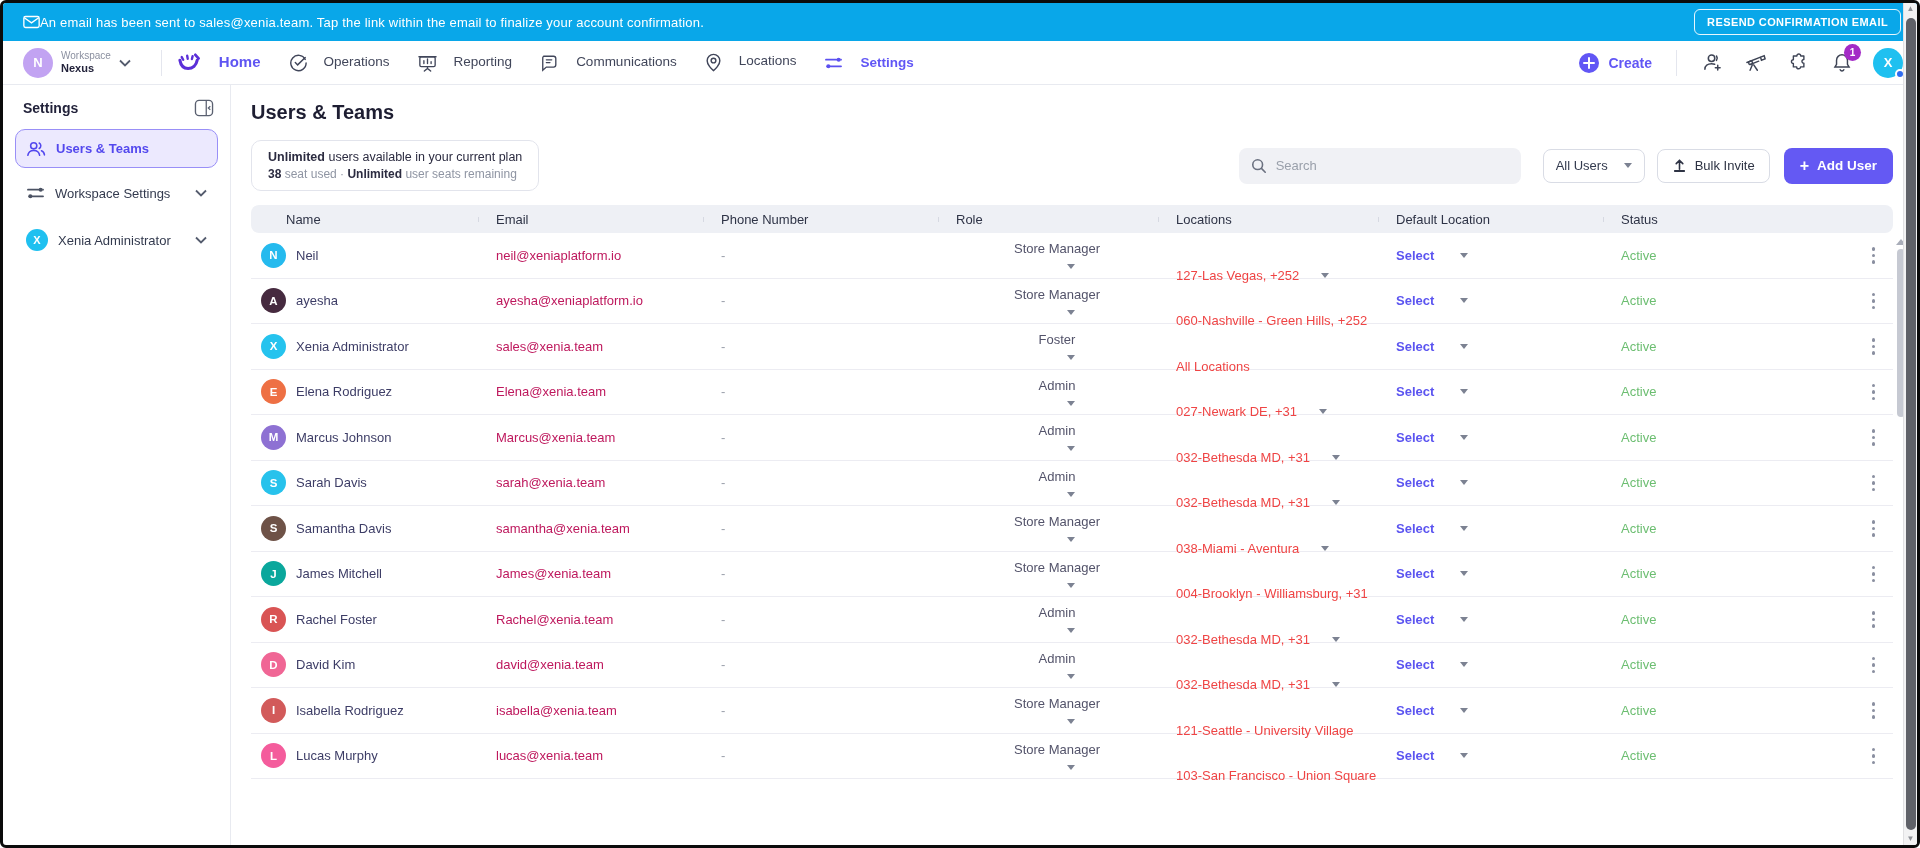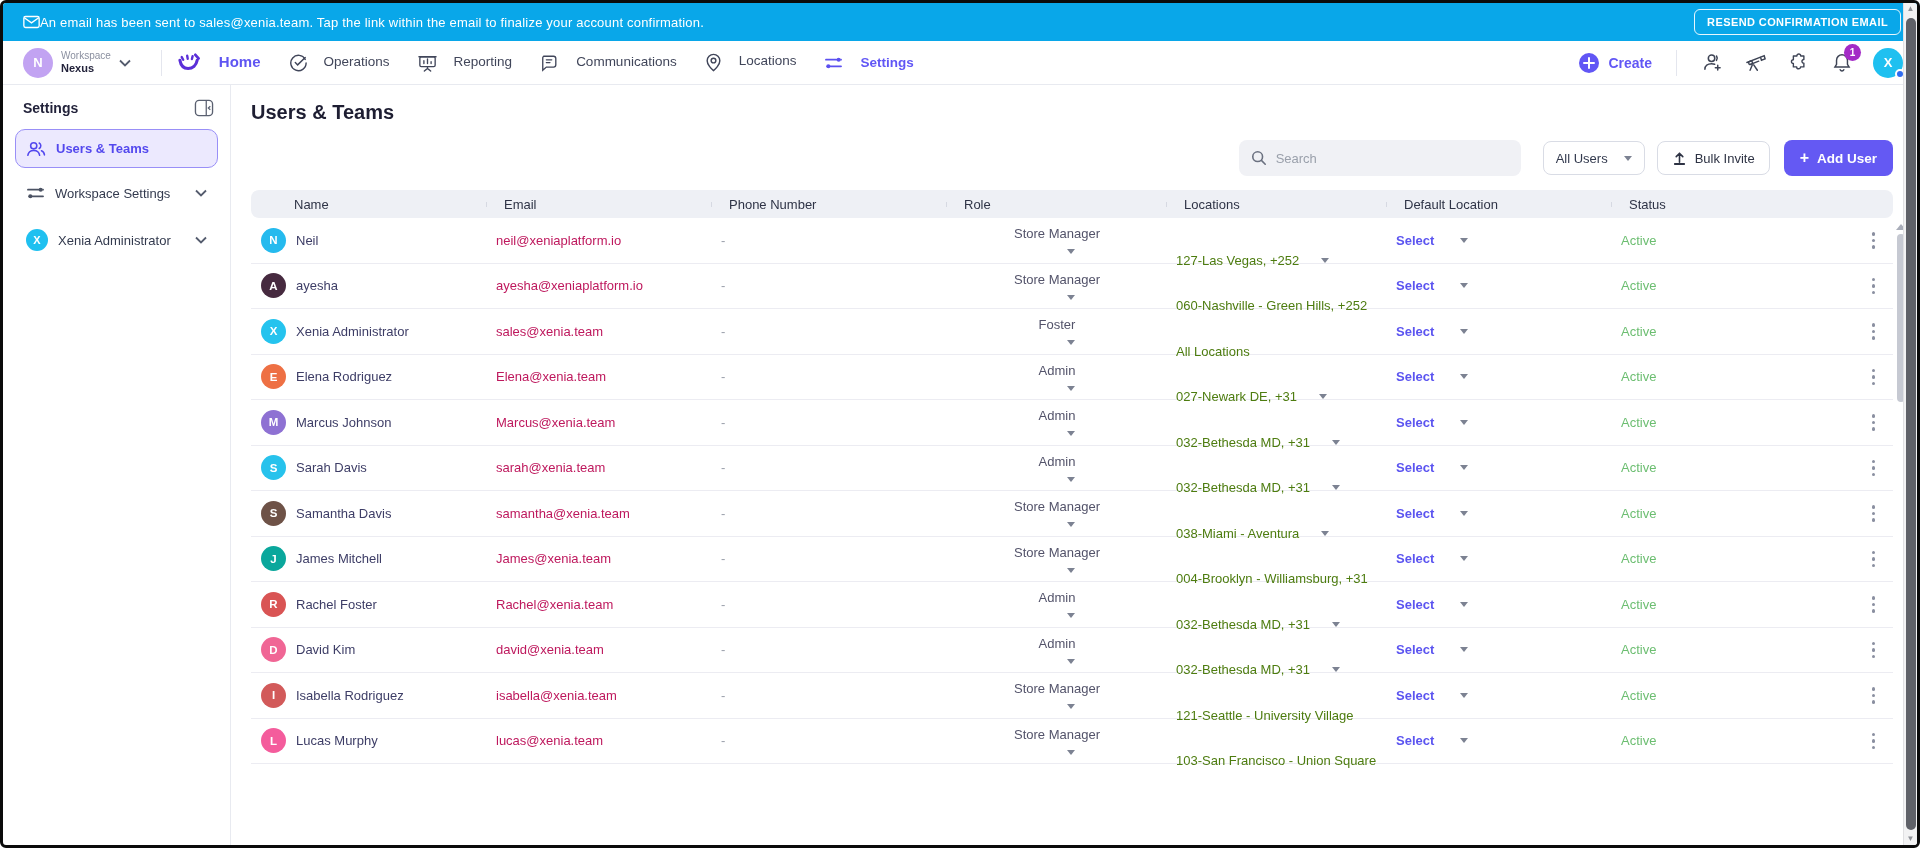--- a/index.html
+++ b/index.html
@@ -61,33 +61,33 @@
   .search { width:282px; height:36px; background:#F0F1F5; border-radius:8px; display:flex; align-items:center; gap:9px; padding:0 12px; margin-right:22px; }
   .search input { border:none; outline:none; background:transparent; font-size:13px; color:#333; width:100%; font-family:inherit; }
   .search input::placeholder { color:#9aa0ab; }
   .select-pill { height:34px; border:1px solid #d9dce5; border-radius:8px; background:#fff; display:flex; align-items:center; gap:16px; padding:0 12px; font-size:13px; color:#333a4e; margin-right:12px; cursor:pointer; }
   .btn-outline { height:34px; border:1px solid #d9dce5; border-radius:8px; background:#fff; display:flex; align-items:center; gap:8px; padding:0 14px; font-size:13px; color:#2e3344; margin-right:14px; cursor:pointer; font-family:inherit; }
   .btn-primary { height:36px; border:none; border-radius:8px; background:#6459F3; color:#fff; display:flex; align-items:center; gap:8px; padding:0 16px; font-size:13.5px; font-weight:bold; cursor:pointer; font-family:inherit; }
 
   
   .table { position:relative; }
   .grid-row { display:grid; grid-template-columns:227px 225px 235px 220px 220px 225px 205px 1fr; align-items:center; }
-  .thead { background:#EEF0F5; border-radius:8px; height:28px;padding-left:8px; }
+  .thead { background:#EEF0F5; border-radius:8px; height:28px; }
   .th { font-size:13px; color:#2e3346; padding-left:18px; position:relative; white-space:nowrap; }
   .th:first-child { padding-left:35px; }
   .th + .th::before { content:""; position:absolute; left:0; top:5px; bottom:5px; width:1px; background:#d6d9e2; }
   .trow { height:45.5px; border-bottom:1px solid #ececf2; font-size:13px; }
   .cell { padding-left:18px; white-space:nowrap; overflow:hidden; display:flex; align-items:center; gap:8px; }
   .cell-name { padding-left:10px; gap:10px; color:#3D3D66; }
   .row-avatar { width:25px; height:25px; border-radius:50%; color:#fff; font-size:11.5px; font-weight:bold; display:flex; align-items:center; justify-content:center; flex-shrink:0; }
   .cell-email { color:#be185d; }
   .cell-phone { color:#9aa0ab; }
   .cell-role { color:#53536A; cursor:pointer;flex-direction:column; }
   .cell-role .caret { margin-left:28px; }
-  .cell-loc { color:#4d7c0f;margin-top:40px; }
+  .cell-loc { color:#ef4444;margin-top:40px; }
   .cell-loc .caret { margin-left:14px; }
   .cell-select { color:#5b54f0; font-weight:bold; cursor:pointer; }
   .cell-select .caret { margin-left:18px; }
   .cell-status { color:#6CBE71; }
   .kebab { display:flex; flex-direction:column; gap:3px; align-items:center; cursor:pointer; justify-self:end; margin-right:18px; }
   .kebab i { width:3.5px; height:3.5px; border-radius:50%; background:#8a8fa0; display:block; }
   .caret { width:0; height:0; border-left:4.5px solid transparent; border-right:4.5px solid transparent; border-top:5.5px solid #7c8292; display:inline-block; flex-shrink:0; }
 
   
   .tbl-scroll { position:absolute; top:34px; right:-14px; width:12px; height:552px; display:flex; flex-direction:column; align-items:center; }
@@ -298,20 +298,28 @@
             </span>
           </div>
         </div>
     </div>
 
     <div class="main">
       <div class="page-title">Users &amp; Teams</div>
 
 
       <div class="toolbar">
+        <div class="plan-box">
+          <div class="plan-line1">
+            <span class="bold">Unlimited</span><span> users available in your current plan</span>
+          </div>
+          <div class="plan-line2">
+            <span class="bold">38</span><span> seat used · </span><span class="bold">Unlimited</span><span> user seats remaining</span>
+          </div>
+        </div>
         <div class="toolbar-spacer"></div>
         <div class="search">
           <span>
             <svg width="16" height="16" viewBox="0 0 18 18" fill="none" stroke="#6b7180" stroke-width="1.8" stroke-linecap="round">
                 <circle cx="7.5" cy="7.5" r="5.5"></circle>
                 <path d="M12 12 L16 16"></path>
               </svg>
           </span>
           <input type="text" placeholder="Search" style="">
         </div>

